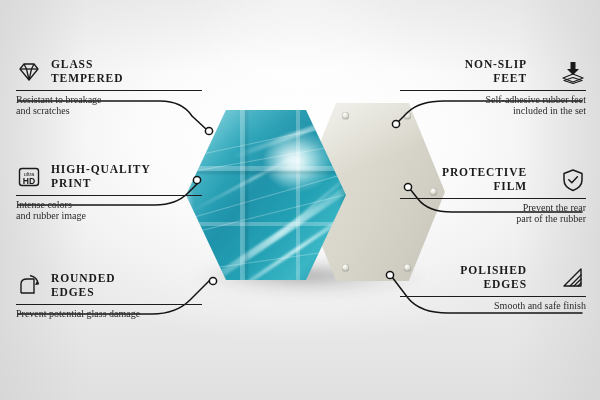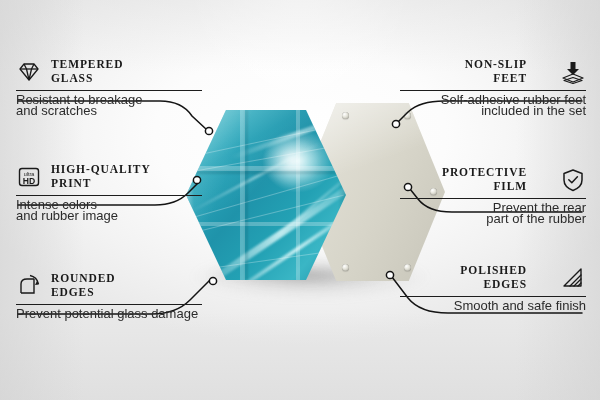--- a/index.html
+++ b/index.html
@@ -100,22 +100,22 @@
   .feat-head{display:flex;align-items:center;gap:9px;}
   .feat.right .feat-head{flex-direction:row-reverse;gap:33px;}
   .feat-icon{flex:0 0 auto;width:26px;height:26px;display:block;}
   .feat-title{
     font-family:"Liberation Serif",serif;
     font-size:11.5px;font-weight:700;letter-spacing:.9px;
     line-height:13.5px;color:#1a1a1a;text-transform:uppercase;
   }
   .feat-rule{height:1px;background:#1d1d1d;margin-top:5px;width:100%;}
   .feat-desc{
-    margin-top:4px;font-size:13px;line-height:10.6px;color:#2b2b2b;
-    font-family:Liberation Sans, sans-serif;
+    margin-top:4px;font-size:10px;line-height:10.6px;color:#2b2b2b;
+    font-family:Liberation Serif, serif;
   }
 
   
   #f-tempered{top:58px;}
   #f-print{top:163px;}
   #f-rounded{top:272px;}
   #f-feet{top:58px;}
   #f-film{top:166px;}
   #f-polished{top:264px;}
 </style>
@@ -191,22 +191,22 @@
     <div class="feat-head">
       <svg class="feat-icon" viewBox="0 0 26 26">
         <g fill="none" stroke="#1a1a1a" stroke-width="1.3" stroke-linejoin="round">
           <path d="M4,10 L8,5 L18,5 L22,10 L13,21 Z"></path>
           <path d="M4,10 L22,10"></path>
             <path d="M8,5 L10.5,10 L13,21"></path>
             <path d="M18,5 L15.5,10 L13,21"></path>
         </g>
       </svg>
       <div class="feat-title">
+        <div>GLASS</div>
         <div>TEMPERED</div>
-        <div>GLASS</div>
       </div>
     </div>
     <div class="feat-rule"></div>
     <div class="feat-desc">
       <div>Resistant to breakage</div>
       <div>and scratches</div>
     </div>
   </div>
 
   <div class="feat left" id="f-print">

